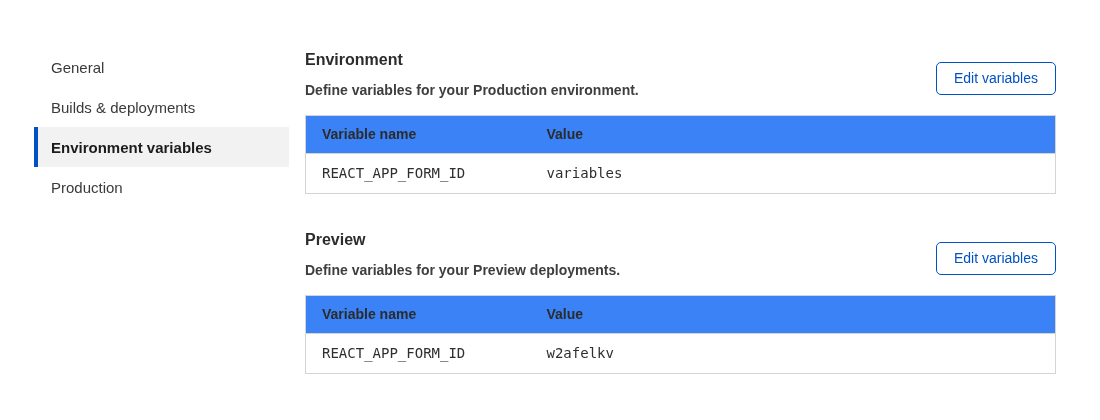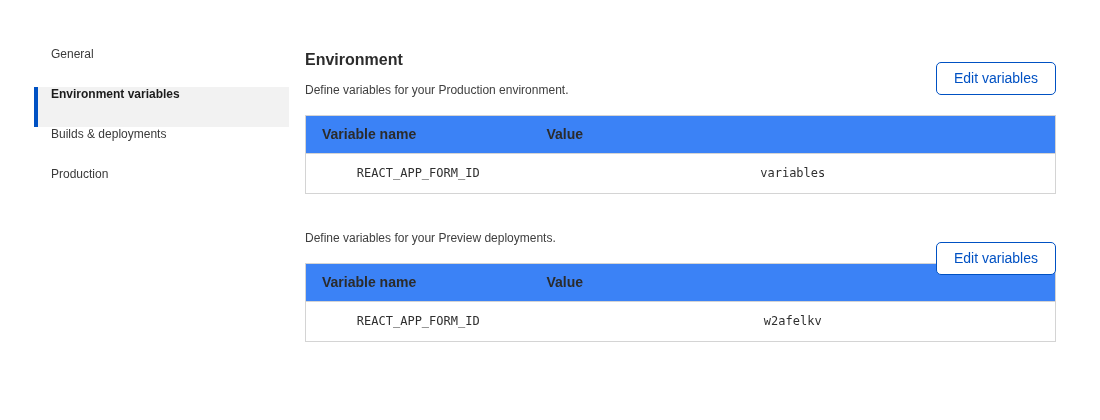--- a/index.html
+++ b/index.html
@@ -10,47 +10,48 @@
     color: #2c2c2c;
     overflow: hidden;
     position: relative;
   }
   .layout { display: flex; padding-top: 47px; }
 
   
   .sidebar { width: 255px; margin-left: 34px; flex: none; }
   .nav-item {
     height: 40px;
-    display: flex; 
+    display: flex; align-items: center;
     border-left: 4px solid transparent;
     padding-left: 13px;
-    font-size: 12px;
+    font-size: 15px;
     color: #3a3a3a;
     cursor: pointer;
   }
   .nav-item.selected {
     background: #f2f2f2;
     border-left-color: var(--accent);
     font-weight: 700;
     color: #1c1c1c;
   }
 
   
   .main { margin-left: 16px; width: 751px; padding-top: 3px; }
   .section { position: relative; }
   .section + .section { margin-top: 36px; }
   .section-title {
     font-size: 16px; font-weight: 700;
     line-height: 20px; color: #2c2c2c;
     margin-bottom: 12px;
   }
   .section-desc {
-    font-size: 12px; line-height: 16px;
+    font-size: 14px; line-height: 16px;
     color: #3e3e3e;
     margin-bottom: 17px;
+    font-weight: bold;
   }
   .edit-btn {
     position: absolute; top: 12px; right: 0;
     background: #ffffff;
     border: 1px solid var(--accent);
     color: var(--accent);
     font-family: "Liberation Sans", sans-serif;
     font-size: 14px; line-height: 17px;
     padding: 7px 17px;
     border-radius: 5px;
@@ -68,41 +69,40 @@
     text-align: left;
     font-size: 14px; font-weight: 700;
     line-height: 17px;
     color: #2b2b2b;
     padding: 10px 16px;
     border-bottom: 1px solid #d4d4d4;
   }
   table.vars th.col-name { width: 225px; }
   table.vars td {
     font-family: "DejaVu Sans Mono", "Liberation Mono", monospace;
-    font-size: 12px; line-height: 17px;
+    font-size: 14px; line-height: 17px;
     color: #2f2f2f;
     padding: 11px 16px;
     background: #ffffff;
-    text-align: center;
   }
 </style>
 </head>
 <body>
 
 <div class="layout">
 
   <nav class="sidebar">
     <div class="nav-item">
       <span>General</span>
     </div>
+    <div class="nav-item">
+      <span>Builds &amp; deployments</span>
+    </div>
     <div class="nav-item selected">
       <span>Environment variables</span>
-    </div>
-    <div class="nav-item">
-      <span>Builds &amp; deployments</span>
     </div>
     <div class="nav-item">
       <span>Production</span>
     </div>
   </nav>
 
   <main class="main">
 
     <section class="section">
       <h2 class="section-title">Environment</h2>
@@ -118,20 +118,21 @@
         <tbody>
           <tr>
             <td>REACT_APP_FORM_ID</td>
             <td>variables</td>
           </tr>
         </tbody>
       </table>
     </section>
 
     <section class="section">
+      <h2 class="section-title">Preview</h2>
       <p class="section-desc">Define variables for your Preview deployments.</p>
       <button class="edit-btn">Edit variables</button>
       <table class="vars">
         <thead>
           <tr>
             <th class="col-name">Variable name</th>
             <th>Value</th>
           </tr>
         </thead>
         <tbody>

